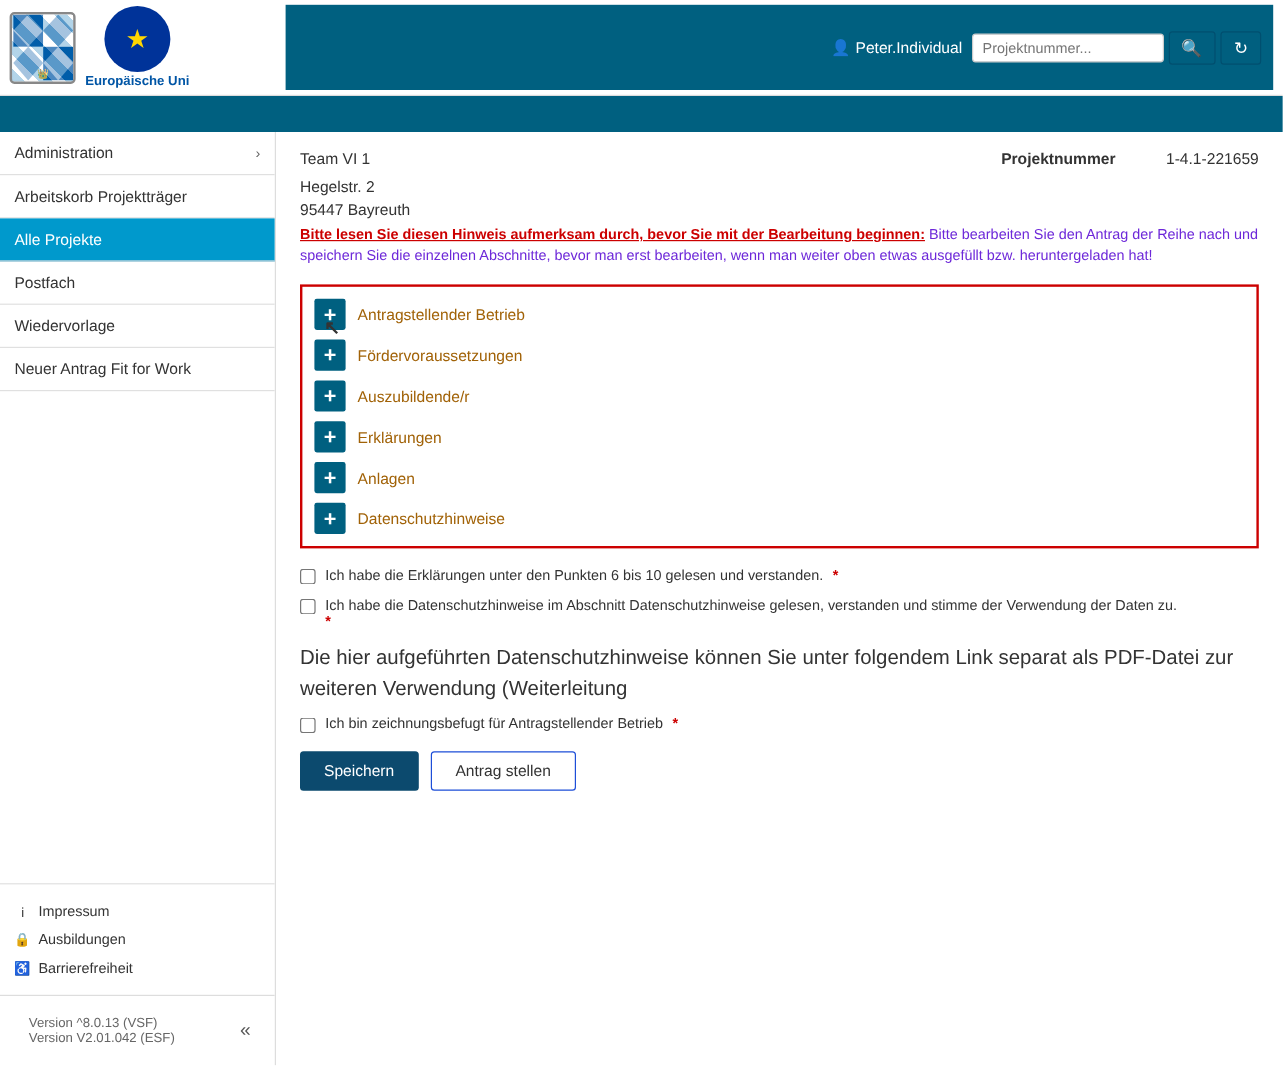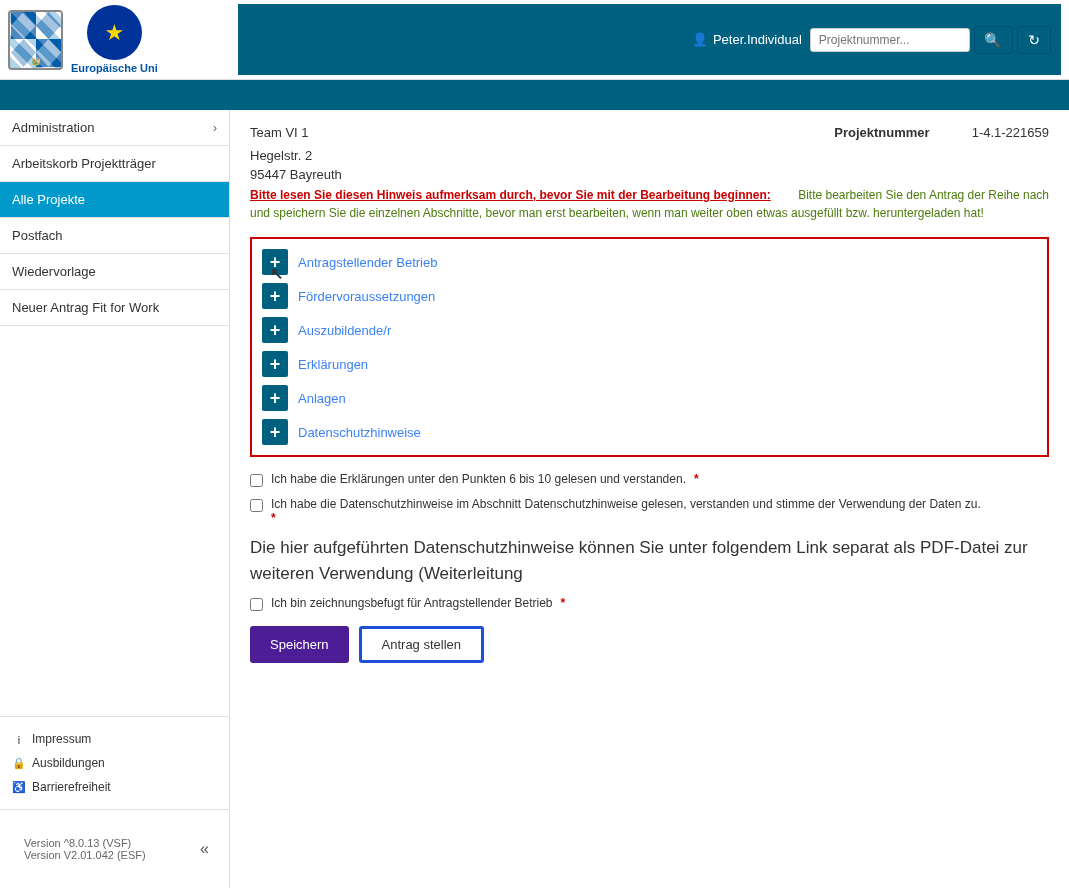--- a/index.html
+++ b/index.html
@@ -179,21 +179,21 @@
       justify-content: center;
       padding: 8px;
       cursor: pointer;
       color: #555;
       font-size: 16px;
     }
     .sidebar-bottom {
       display: flex;
       align-items: center;
       justify-content: space-between;
-      padding: 22px 12px;
+      padding: 12px 12px;
       border-top: 1px solid #ddd;
     }
 
     
     .content {
       flex: 1;
       overflow-y: auto;
       padding: 15px 20px;
       background: #fff;
     }
@@ -220,22 +220,21 @@
       margin-bottom: 15px;
       font-size: 12px;
       line-height: 1.5;
     }
     .warning-box .warning-bold {
       color: #cc0000;
       font-weight: bold;
       text-decoration: underline;
     }
     .warning-box .warning-text {
-      color: #4d7c0f;
-      margin-left: 24px;
+      color: #6d28d9;
     }
 
     
     .sections-container {
       border: 2px solid #cc0000;
       padding: 10px;
       margin-bottom: 15px;
     }
     .section-row {
       display: flex;
@@ -253,21 +252,21 @@
       align-items: center;
       justify-content: center;
       cursor: pointer;
       font-size: 18px;
       font-weight: bold;
       flex-shrink: 0;
       border-radius: 2px;
     }
     .section-label {
       font-size: 13px;
-      color: #3b82f6;
+      color: #a16207;
       margin-left: 10px;
     }
 
     
     .checkbox-row {
       display: flex;
       align-items: flex-start;
       gap: 8px;
       margin-bottom: 10px;
       font-size: 12px;
@@ -287,32 +286,32 @@
     }
 
     
     .btn-row {
       display: flex;
       gap: 10px;
       margin-top: 15px;
       padding-bottom: 20px;
     }
     .btn-save {
-      background: #4c1d95;
+      background: #0c4a6e;
       color: #fff;
       border: none;
       padding: 8px 20px;
       cursor: pointer;
       font-size: 13px;
       border-radius: 3px;
     }
     .btn-antrag {
       background: #fff;
       color: #333;
-      border: 3px solid #1d4ed8;
+      border: 1px solid #1d4ed8;
       padding: 8px 20px;
       cursor: pointer;
       font-size: 13px;
       border-radius: 3px;
     }
 
     .footer-icon {
       width: 14px;
       height: 14px;
       display: inline-flex;

